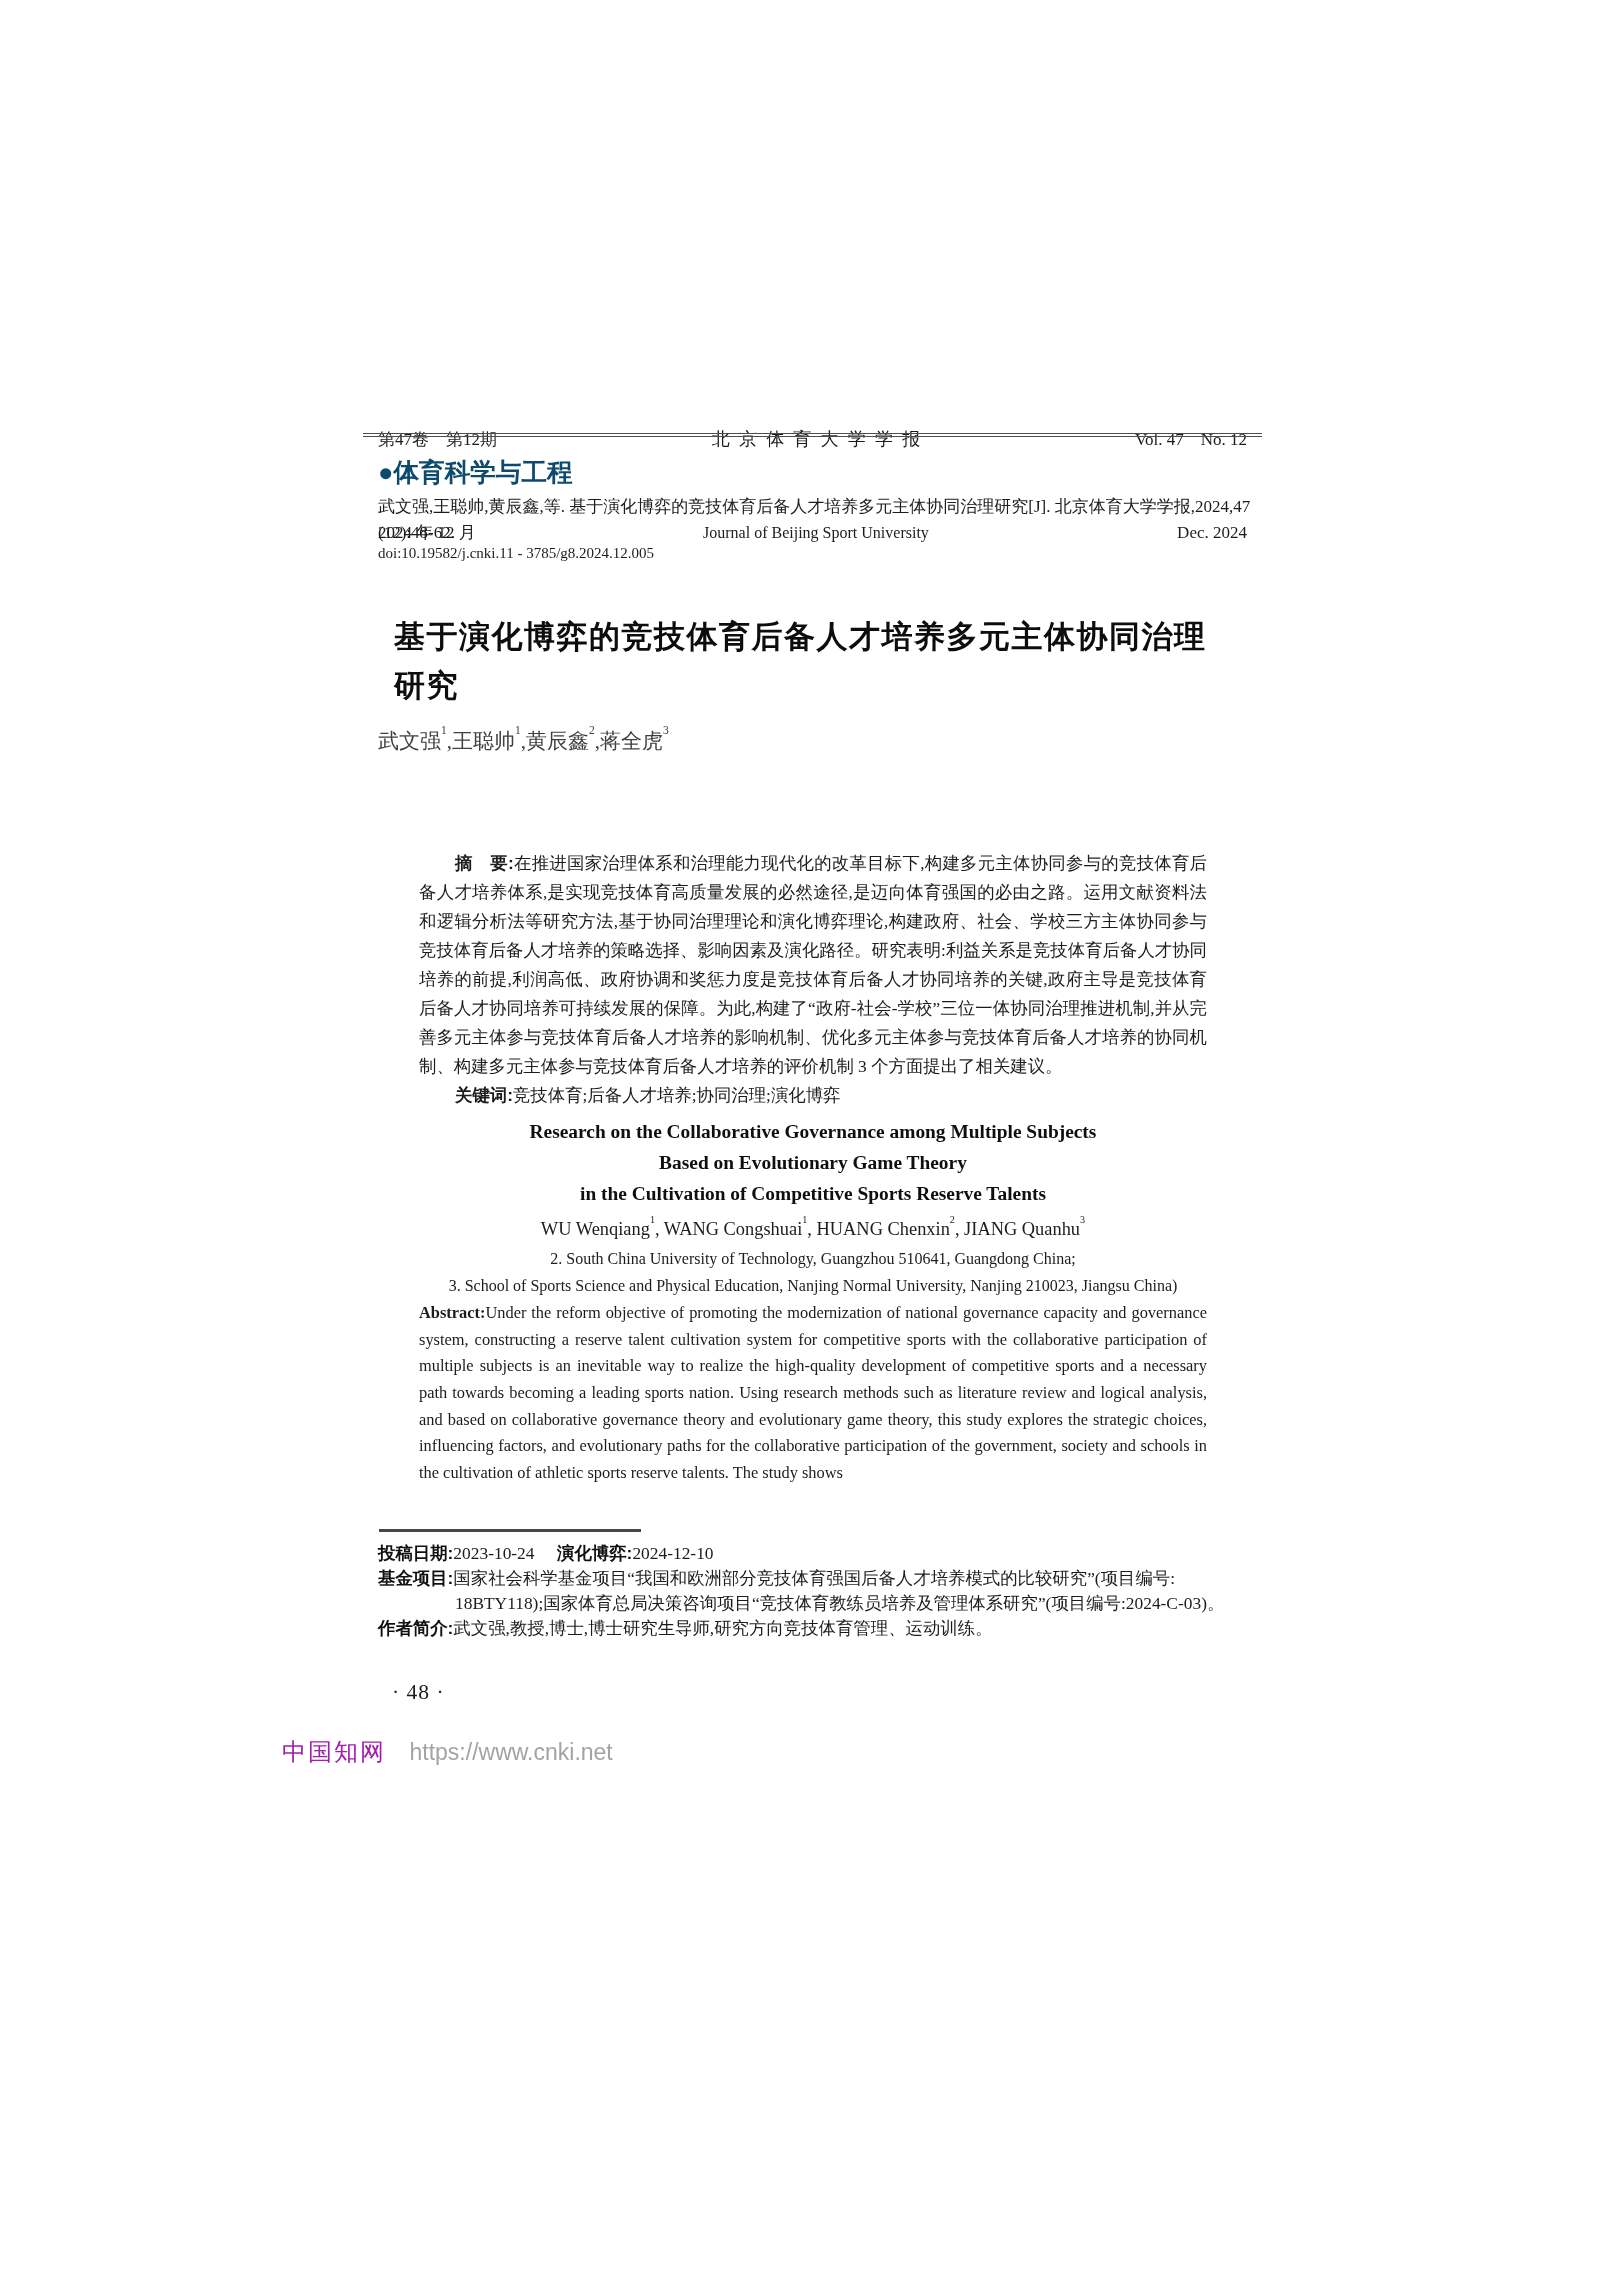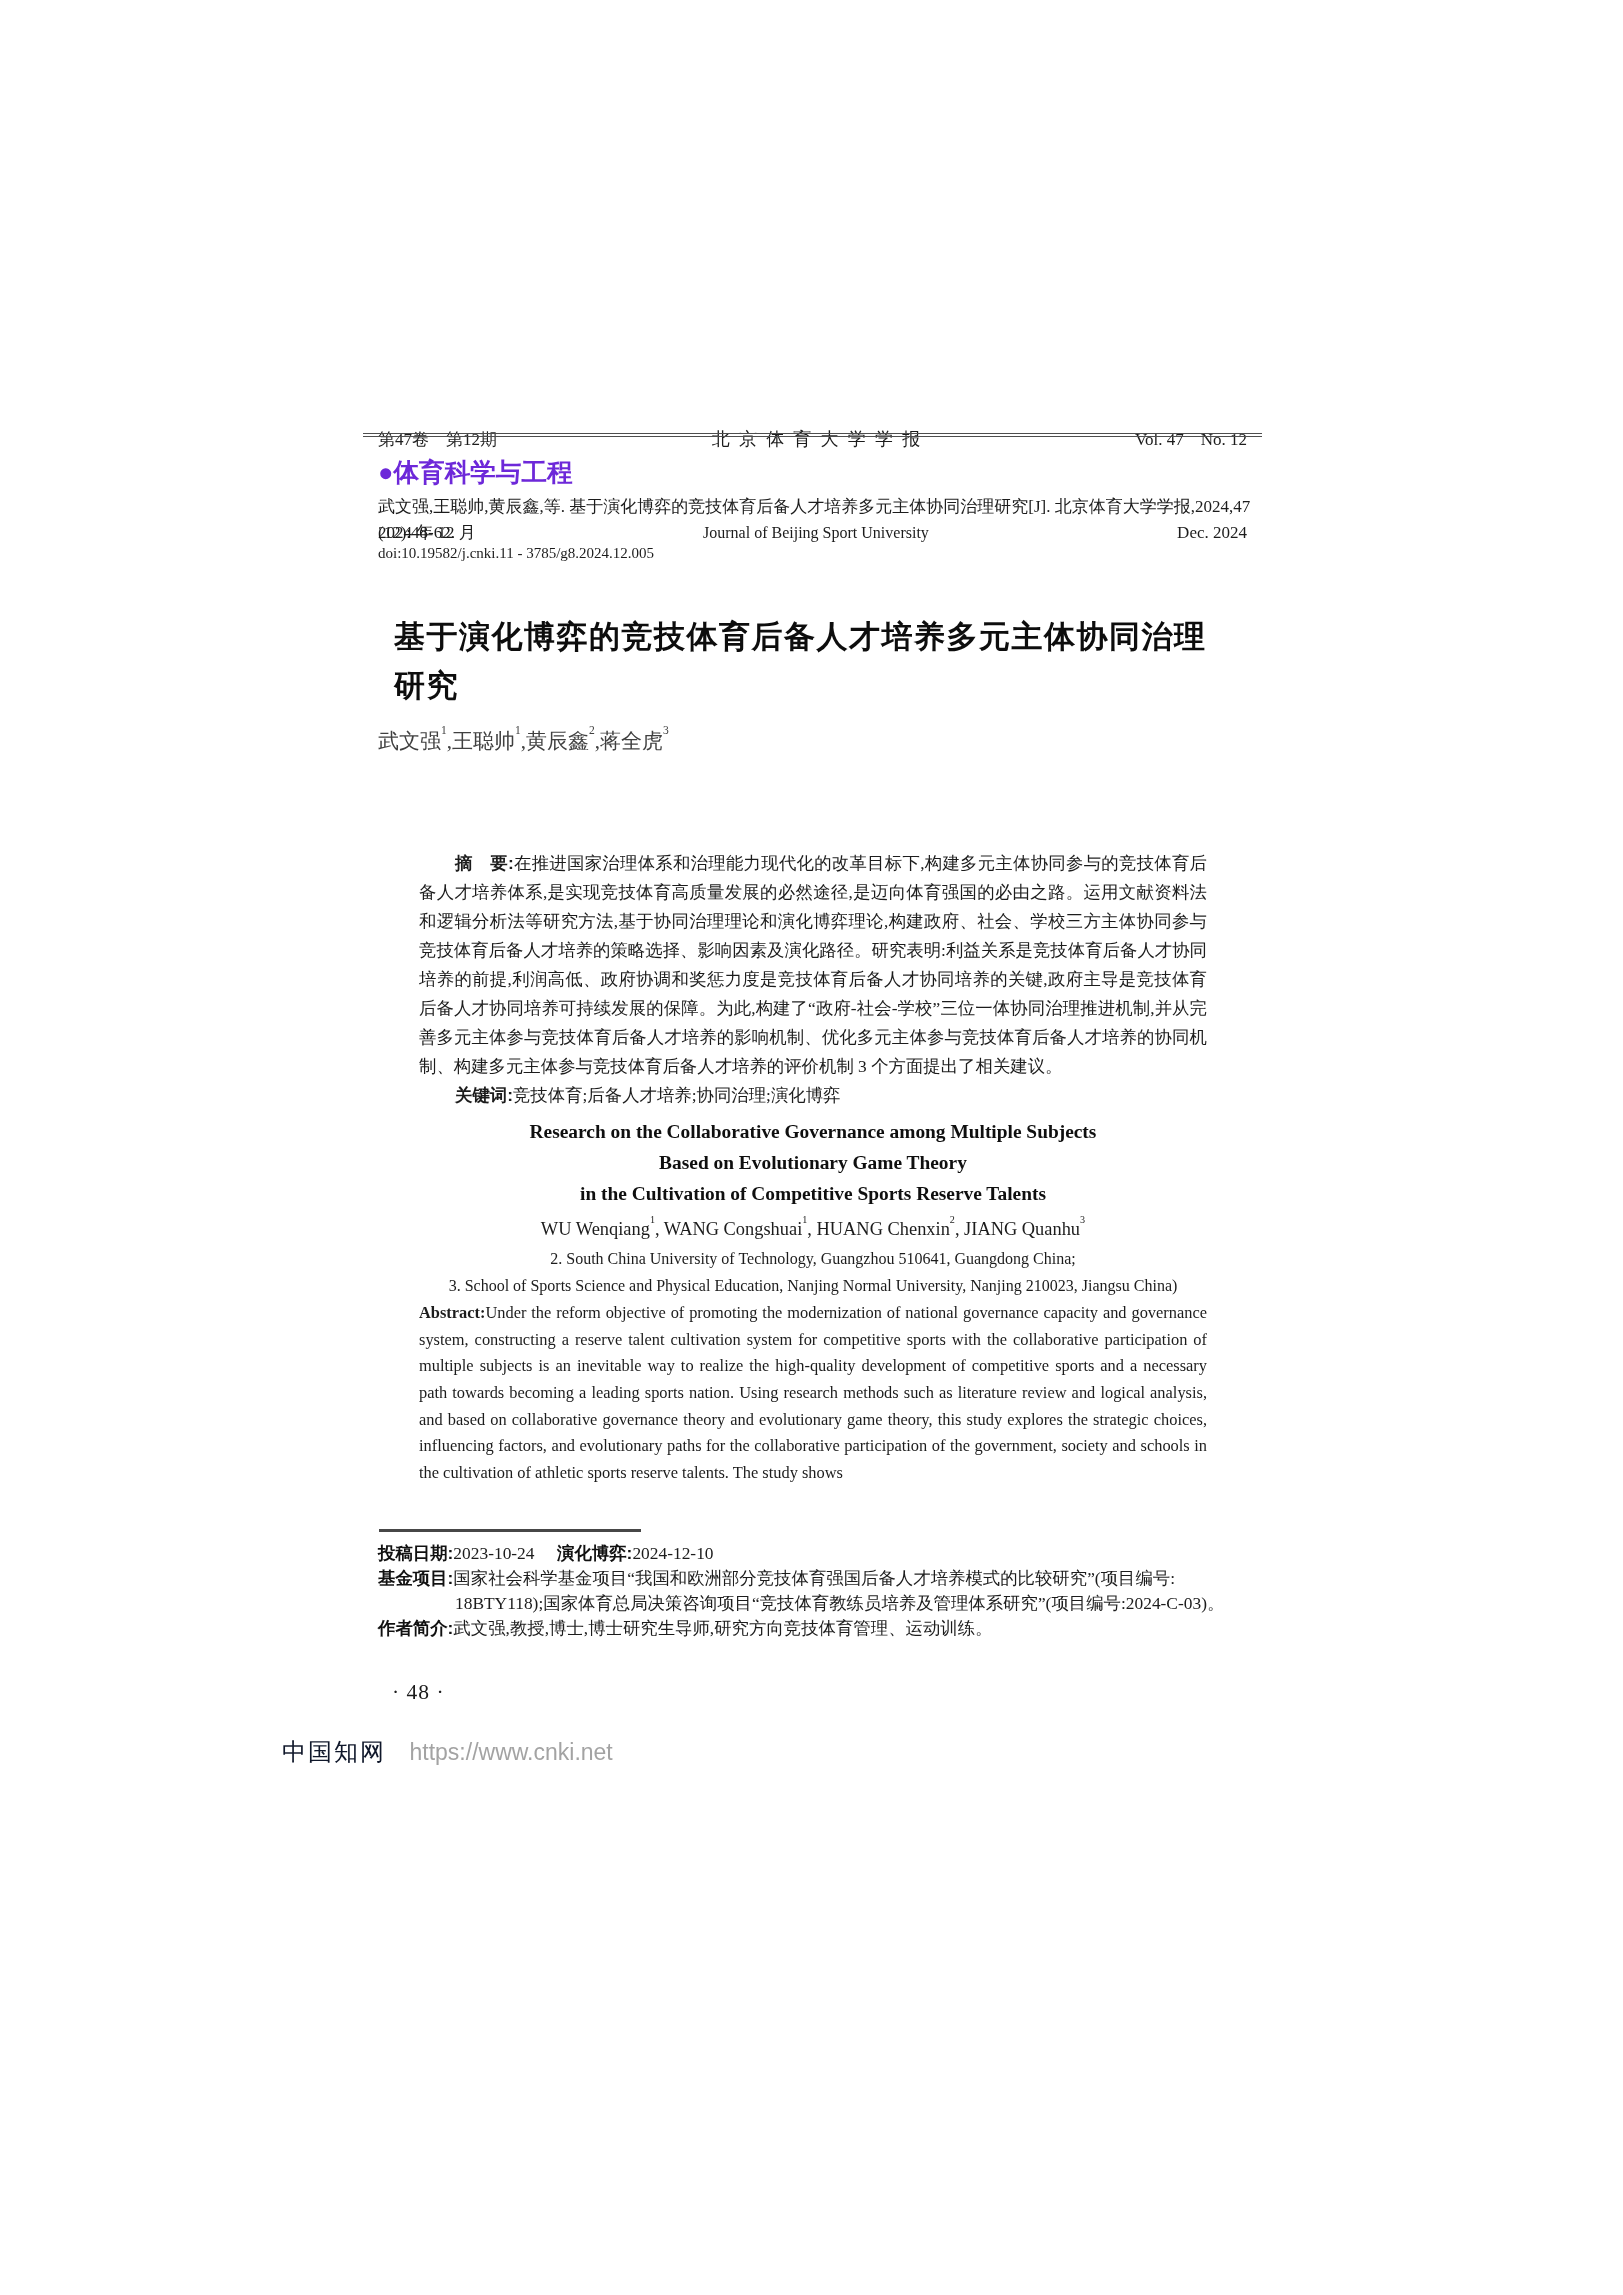--- a/index.html
+++ b/index.html
@@ -29,21 +29,21 @@
 
   .double-rule{
     left:363px; top:433px; width:899px; height:2px;
     border-top:1.5px solid #4e4e4e; border-bottom:1.5px solid #4e4e4e;
   }
 
   
   .section-label{
     left:378px; top:455px;
     font-family:"Liberation Sans","DejaVu Sans",sans-serif;
-    font-weight:700; font-size:25.6px; color:#6d28d9;
+    font-weight:700; font-size:25.6px; color:#0c4a6e;
   }
   .citation{left:378px; top:494px; width:874px; font-size:17px; line-height:25.6px;}
   .doi-line{left:378px; top:545px; font-size:15px;}
 
   
   .title-cn{
     left:378px; top:596px; width:828px;
     font-family:"Liberation Sans","DejaVu Sans",sans-serif;
     font-weight:700; font-size:31px; line-height:49px; letter-spacing:1.5px;
     color:#0d0d0d; margin:16px;
@@ -89,21 +89,21 @@
   }
   .fn-gap{display:inline-block; width:22.5px;}
   .fund-line2{margin-left:77px;}
 
   
   .page-number{left:392px; top:1680px; font-size:21.5px; letter-spacing:1px;}
   .watermark{
     left:282px; top:1736px; display:flex; align-items:center; gap:23.5px;
     font-family:"Liberation Sans","DejaVu Sans",sans-serif;
   }
-  .wm-cn{font-size:24px; color:#0f172a; letter-spacing:2px;}
+  .wm-cn{font-size:24px; color:#a21caf; letter-spacing:2px;}
   .wm-url{font-size:23px; color:#a3a3a3;}
 </style>
 </head>
 <body>
 
 <div class="page">
 
   <header class="abs jheader">
     <div class="jh-col jh-left">
       <div>第47卷　第12期</div>

